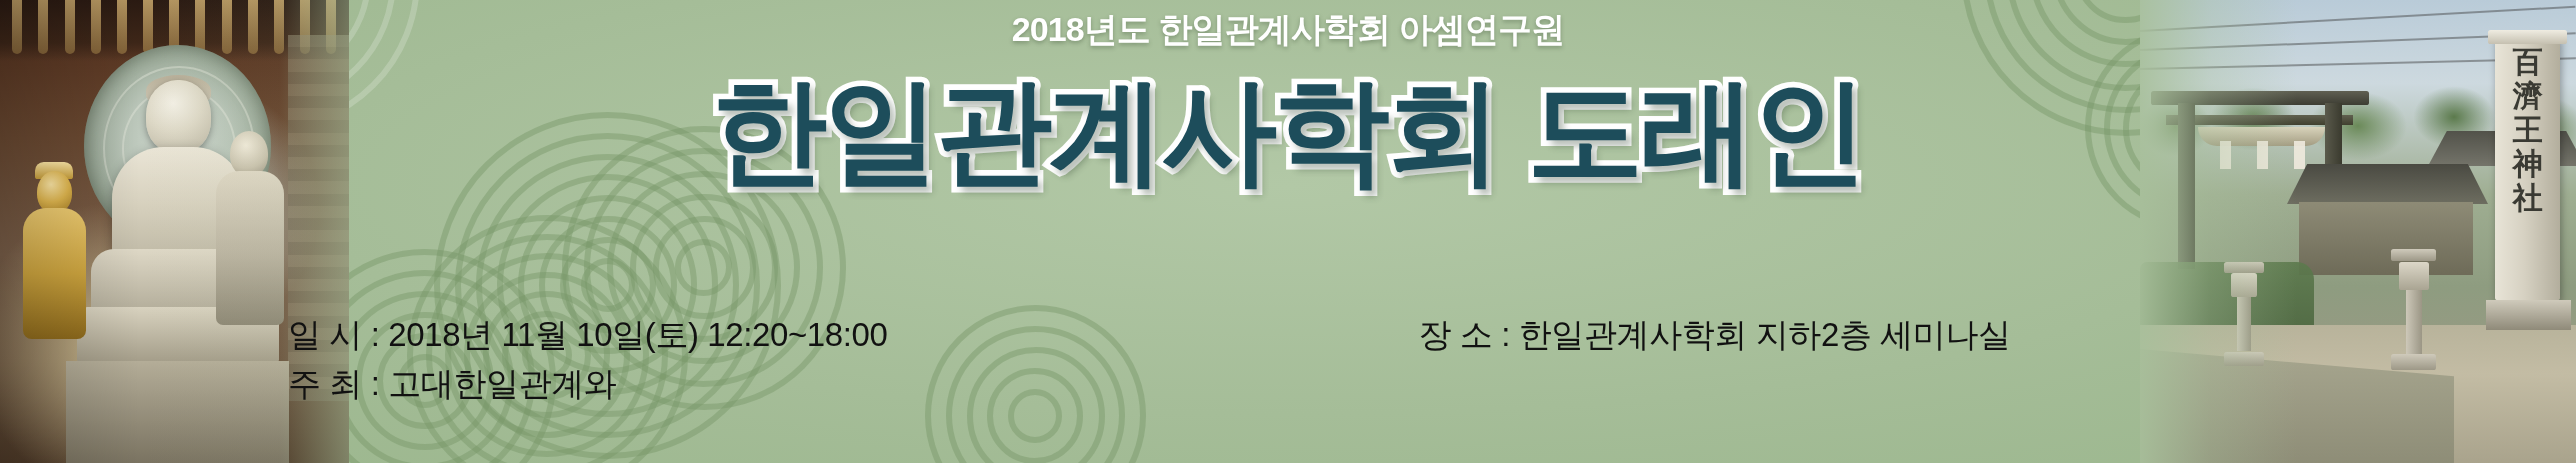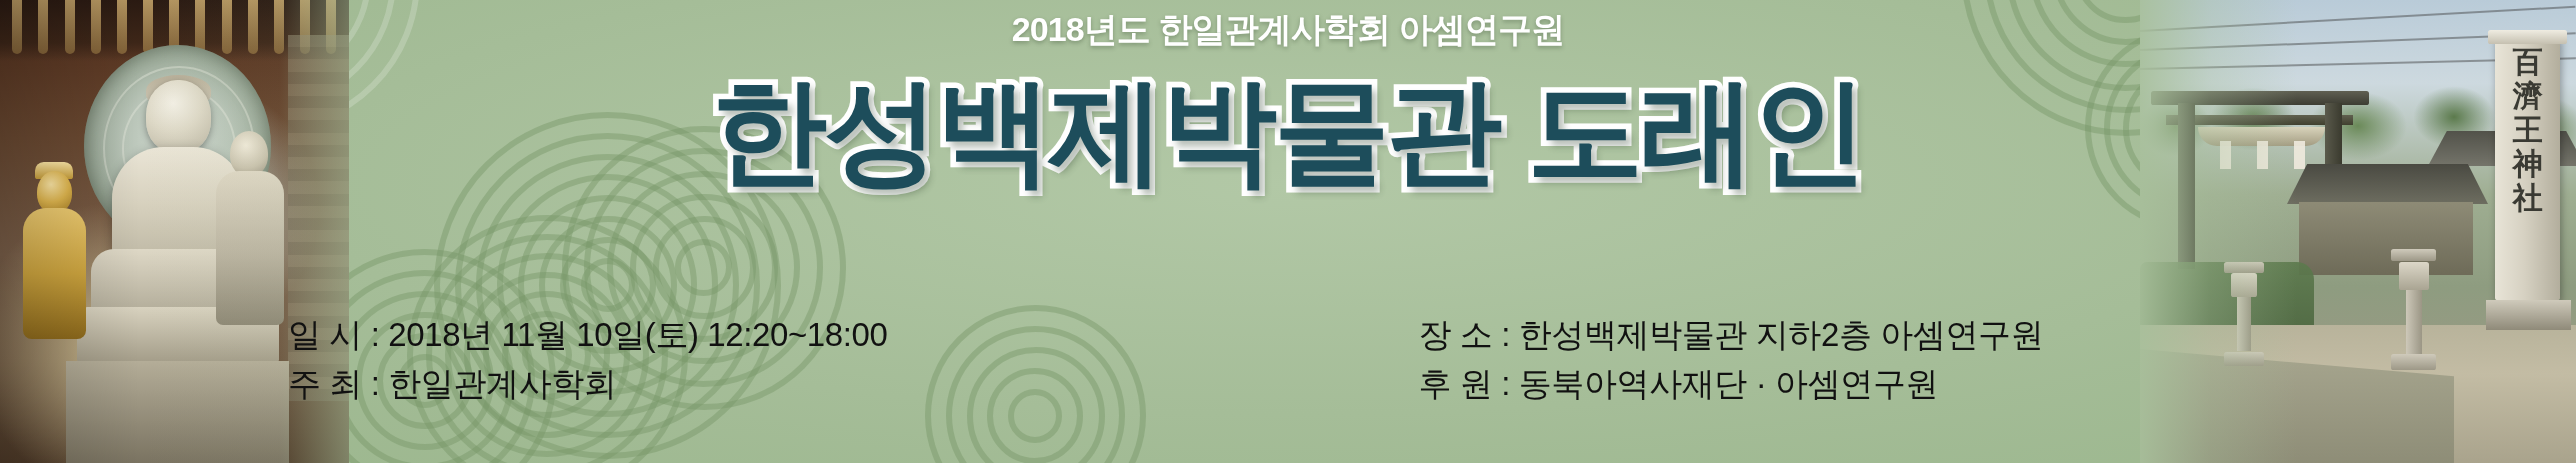--- a/index.html
+++ b/index.html
@@ -405,23 +405,22 @@
         <span>百</span>
         <span>濟</span>
         <span>王</span>
         <span>神</span>
         <span>社</span>
       </div>
     <div class="pr-el pillar-base"></div>
   </div>
 
   <div class="subtitle">2018년도 한일관계사학회 아셈연구원</div>
-  <div class="maintitle">한성백제박물관 도래인</div>
+  <div class="maintitle">한일관계사학회 도래인</div>
 
   <div class="info">
     <div>일 시 : 2018년 11월 10일(토) 12:20~18:00</div>
-    <div class="col-r">장 소 : 한성백제박물관 지하2층 아셈연구원</div>
-    <div>주 최 : 한일관계사학회</div>
-    <div class="col-r">후 원 : 동북아역사재단 · 아셈연구원</div>
+    <div class="col-r">장 소 : 한일관계사학회 지하2층 세미나실</div>
+    <div>주 최 : 고대한일관계와</div>
   </div>
 
 </div>
 
 
 </body></html>

